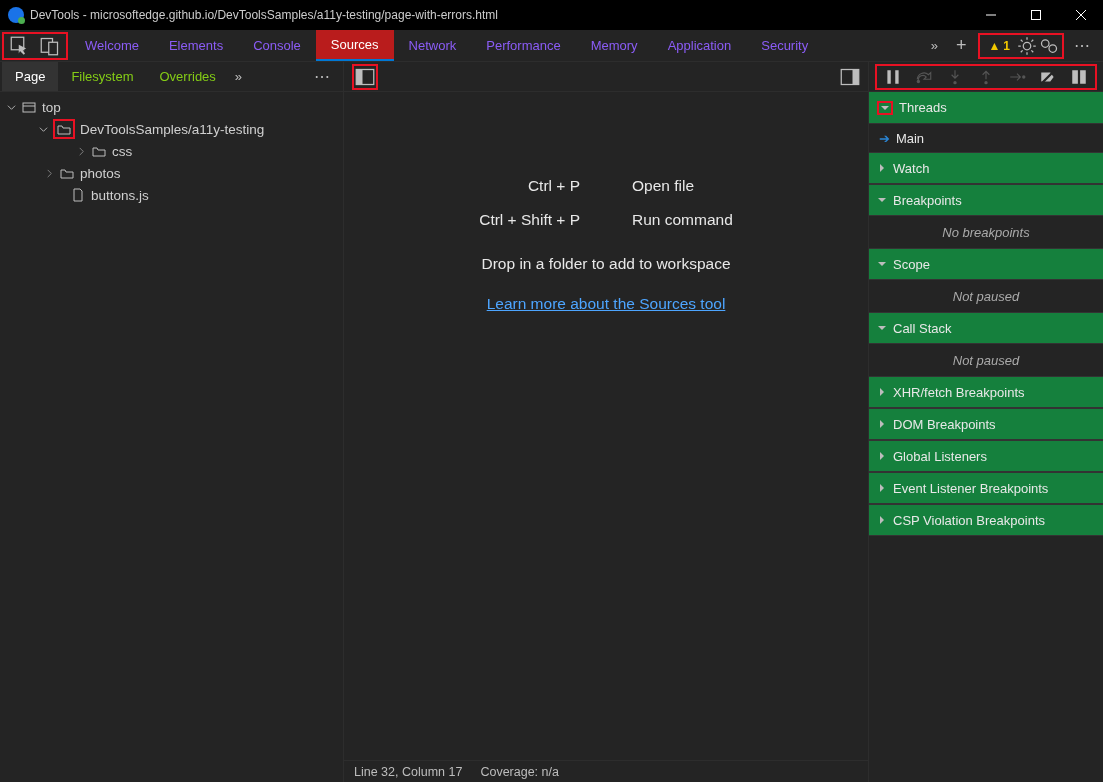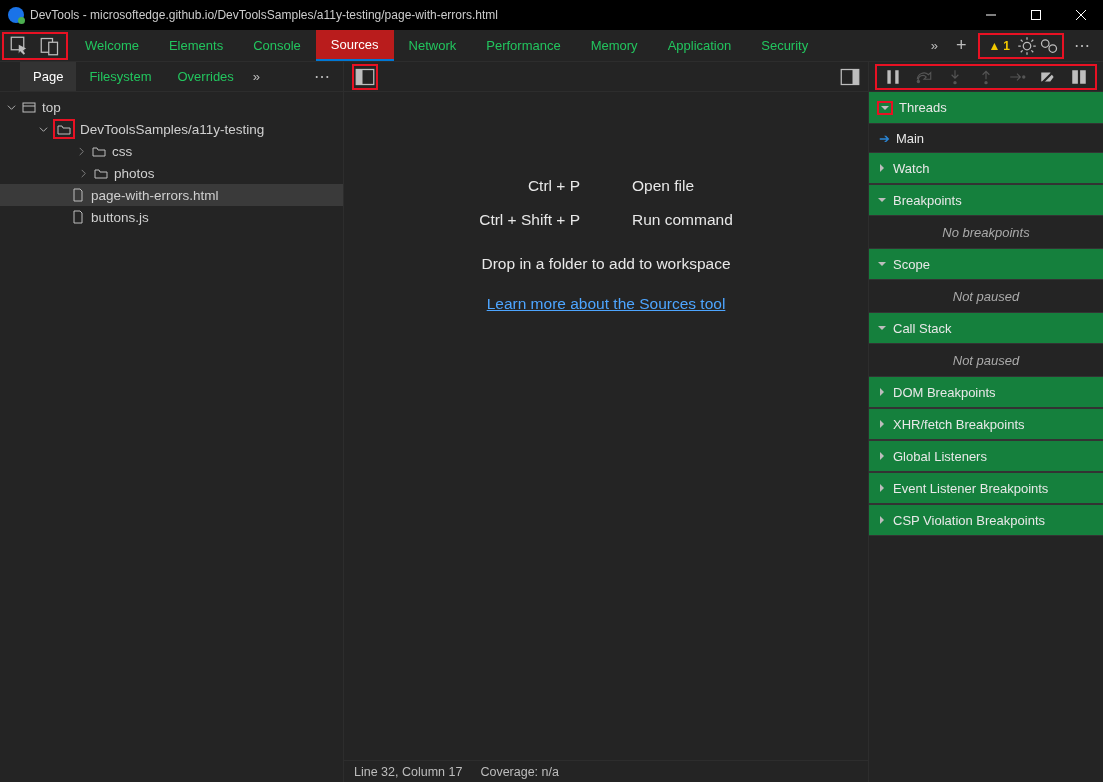--- a/index.html
+++ b/index.html
@@ -10,35 +10,35 @@
 .titlebar .favicon::after { content: ""; position: absolute; bottom: -1px; right: -1px; width: 7px; height: 7px; background: #4caf50; border-radius: 50%; }
 .titlebar .title { flex: 1; }
 .winbtns { display: flex; }
 .winbtn { width: 45px; height: 30px; display: flex; align-items: center; justify-content: center; color: #fff; }
 .winbtn svg { width: 12px; height: 12px; }
 
 .toolbar { height: 32px; background: #242424; display: flex; align-items: stretch; border-bottom: 1px solid #2d2d2d; position: relative; }
 .tb-left { display: flex; align-items: center; }
 .tb-left .redbox { border: 2px solid #e81123; margin: 2px; padding: 2px 6px; display: flex; gap: 10px; align-items: center; height: 28px; }
 .tabstrip { display: flex; align-items: stretch; }
-.tab { padding: 0 15px; display: flex; align-items: center; color: #22c55e; cursor: pointer; font-size: 13px; }
+.tab { padding: 0 15px; display: flex; align-items: center; color: #8b5cf6; cursor: pointer; font-size: 13px; }
 .tab.active { color: #fff; border-bottom: 2px solid #0078d4; background: #b91c1c; }
 .tb-right { margin-left: auto; display: flex; align-items: center; gap: 4px; padding-right: 6px; }
 .warnbadge { background: transparent; color: #f2c800; display: flex; align-items: center; gap: 3px; padding: 1px 5px; font-size: 12px; font-weight: 600; }
 .redbox2 { border: 2px solid #e81123; padding: 1px 3px; display: flex; align-items: center; gap: 2px; }
 .icnbtn { width: 20px; height: 20px; display: flex; align-items: center; justify-content: center; color: #bdbdbd; }
 .tb-right .plus { color: #bdbdbd; font-size: 18px; margin: 0 8px; }
 .tb-right .chev { color: #bdbdbd; margin: 0 6px; }
 .moredots { color: #bdbdbd; margin: 0 6px; font-size: 16px; letter-spacing: 1px; }
 
 .body { display: flex; height: calc(100% - 62px); }
 
 .left { width: 344px; border-right: 1px solid #2d2d2d; display: flex; flex-direction: column; background: #242424; }
-.subtabs { height: 30px; display: flex; align-items: stretch; border-bottom: 1px solid #2d2d2d; padding-left: 20px; }
-.subtab { padding: 0 13px; display: flex; align-items: center; color: #22c55e; cursor: pointer; }
+.subtabs { height: 30px; display: flex; align-items: stretch; border-bottom: 1px solid #2d2d2d; padding-left: 2px; }
+.subtab { padding: 0 13px; display: flex; align-items: center; color: #84cc16; cursor: pointer; }
 .subtab.active { color: #fff; background: #333; }
 .subtabs .chev { align-self: center; margin-left: 6px; color: #bdbdbd; }
 .subtabs .dots { align-self: center; margin-left: auto; margin-right: 12px; font-size: 16px; color: #bdbdbd; letter-spacing: 1px; }
 
 .tree { flex: 1; overflow: auto; padding-top: 4px; font-size: 13.5px; }
 .trow { display: flex; align-items: center; height: 22px; color: #d0d0d0; gap: 5px; }
 .trow.sel { background: #3a3a3a; }
 .tri { width: 10px; height: 10px; display: inline-flex; align-items: center; justify-content: center; flex-shrink: 0; }
 .tri svg { width: 9px; height: 9px; }
 .ficon { width: 16px; height: 16px; display: inline-flex; align-items: center; justify-content: center; color: #bdbdbd; flex-shrink: 0; }
@@ -194,40 +194,32 @@
               <path d="M3 1 L7 5 L3 9" stroke="#888" fill="none"></path>
             </svg>
           </span>
         <span class="ficon">
             <svg viewBox="0 0 14 14">
               <path d="M1 4h4l1 2h7v6H1z" stroke="#bdbdbd" fill="none"></path>
             </svg>
           </span>
         <span>css</span>
       </div>
-      <div class="trow" style="padding-left:78px">
+      <div class="trow" style="padding-left:44px">
         <span class="tri">
             <svg viewBox="0 0 10 10">
               <path d="M3 1 L7 5 L3 9" stroke="#888" fill="none"></path>
             </svg>
           </span>
         <span class="ficon">
             <svg viewBox="0 0 14 14">
               <path d="M1 4h4l1 2h7v6H1z" stroke="#bdbdbd" fill="none"></path>
             </svg>
           </span>
         <span>photos</span>
-      </div>
-      <div class="trow sel" style="padding-left:70px">
-        <span class="ficon">
-            <svg viewBox="0 0 14 14">
-              <path d="M3 1h6l2 2v10H3z" stroke="#bdbdbd" fill="none"></path>
-            </svg>
-          </span>
-        <span>page-with-errors.html</span>
       </div>
       <div class="trow" style="padding-left:70px">
         <span class="ficon">
             <svg viewBox="0 0 14 14">
               <path d="M3 1h6l2 2v10H3z" stroke="#bdbdbd" fill="none"></path>
             </svg>
           </span>
         <span>buttons.js</span>
       </div>
     </div>
@@ -366,36 +358,36 @@
           </span>
         <span>Call Stack</span>
       </div>
       <div class="msg">Not paused</div>
       <div class="pane-head">
         <span class="caret">
             <svg viewBox="0 0 10 10">
               <path d="M3 1 L7 5 L3 9z" fill="#bdbdbd"></path>
             </svg>
           </span>
+        <span>XHR/fetch Breakpoints</span>
+      </div>
+      <div class="pane-head">
+        <span class="caret">
+            <svg viewBox="0 0 10 10">
+              <path d="M3 1 L7 5 L3 9z" fill="#bdbdbd"></path>
+            </svg>
+          </span>
         <span>DOM Breakpoints</span>
       </div>
       <div class="pane-head">
         <span class="caret">
             <svg viewBox="0 0 10 10">
               <path d="M3 1 L7 5 L3 9z" fill="#bdbdbd"></path>
             </svg>
           </span>
-        <span>XHR/fetch Breakpoints</span>
-      </div>
-      <div class="pane-head">
-        <span class="caret">
-            <svg viewBox="0 0 10 10">
-              <path d="M3 1 L7 5 L3 9z" fill="#bdbdbd"></path>
-            </svg>
-          </span>
         <span>Global Listeners</span>
       </div>
       <div class="pane-head">
         <span class="caret">
             <svg viewBox="0 0 10 10">
               <path d="M3 1 L7 5 L3 9z" fill="#bdbdbd"></path>
             </svg>
           </span>
         <span>Event Listener Breakpoints</span>
       </div>

